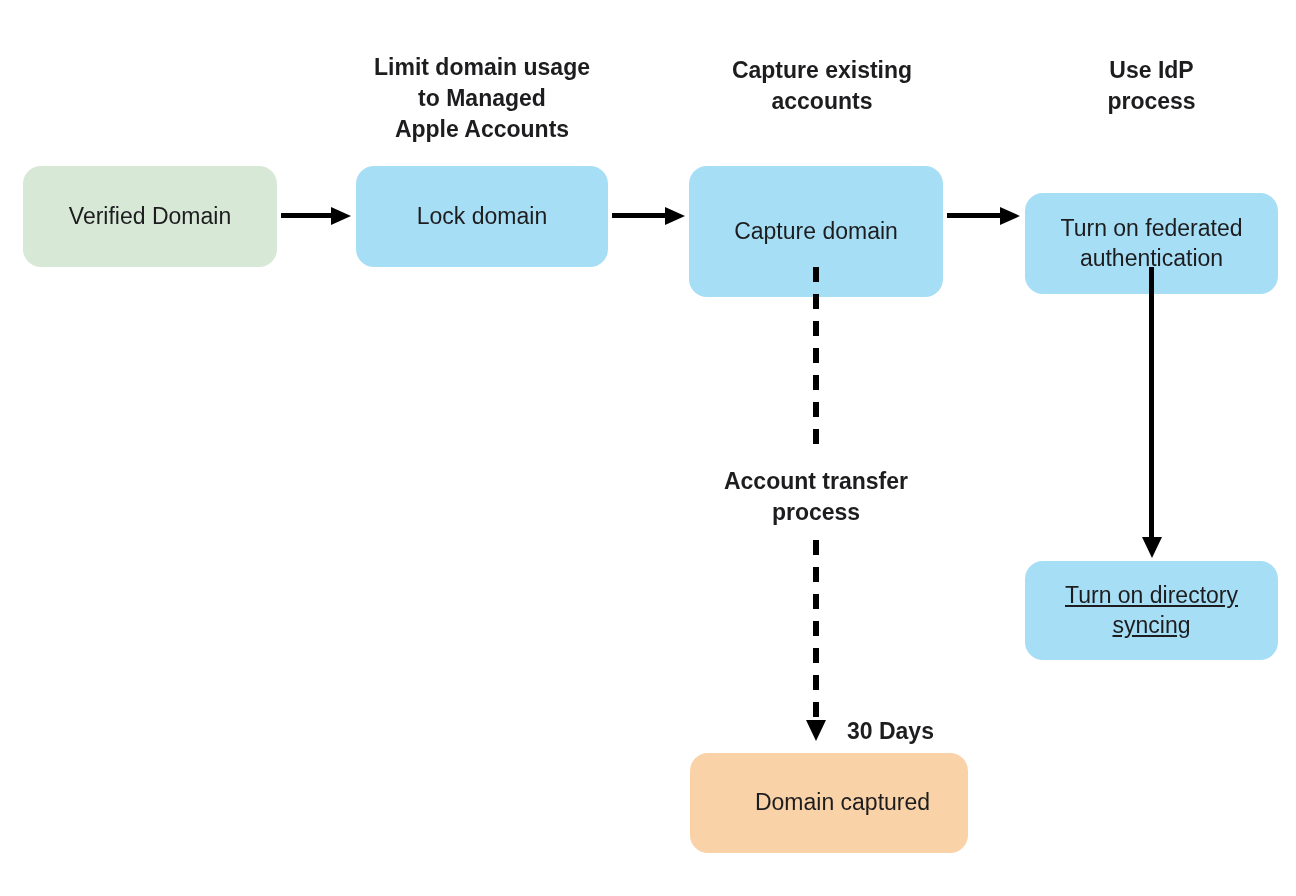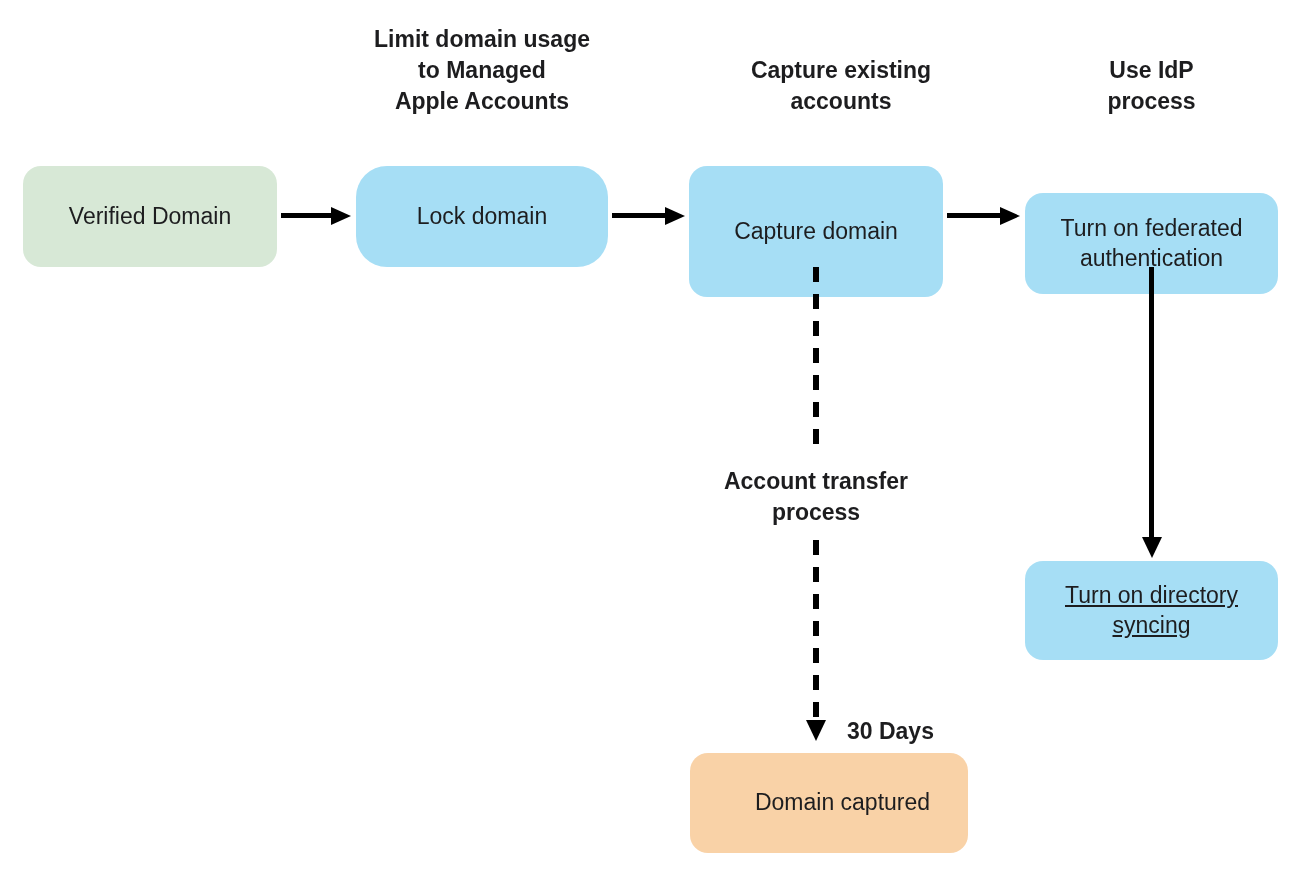--- a/index.html
+++ b/index.html
@@ -23,38 +23,38 @@
     justify-content: center;
     border-radius: 18px;
     font-size: 23px;
     font-weight: 400;
     color: #1d1d1f;
     text-align: center;
     white-space: pre-line;
     line-height: 1.3;
   }
   .node-verified   { left: 23px;   top: 166px; width: 254px; height: 101px; }
-  .node-lock       { left: 356px;  top: 166px; width: 252px; height: 101px; border-radius: 31px; }
+  .node-lock       { left: 356px;  top: 166px; width: 252px; height: 101px; }
   .node-capture    { left: 689px;  top: 166px; width: 254px; height: 131px; }
   .node-federated  { left: 1025px; top: 166px; width: 253px; height: 101px; }
   .node-dirsync    { left: 1025px; top: 561px; width: 253px; height: 99px;  }
   .node-captured   { left: 690px;  top: 753px; width: 251px; height: 100px; padding-left: 27px; }
 
   
   .caption {
     position: absolute;
     font-size: 23px;
     font-weight: 600;
     color: #1d1d1f;
     text-align: center;
     white-space: pre-line;
     line-height: 31px;
   }
-  .cap-limit    { left: 336px;  top: 24px;  width: 292px; }
-  .cap-existing { left: 714px;  top: 55px;  width: 254px; }
+  .cap-limit    { left: 336px;  top: 52px;  width: 292px; }
+  .cap-existing { left: 695px;  top: 55px;  width: 254px; }
   .cap-idp      { left: 1025px; top: 55px;  width: 253px; }
   .cap-transfer { left: 665px;  top: 466px; width: 302px; }
   .cap-days     { left: 847px;  top: 716px; width: 120px; text-align: left; }
 
   
   .harrow {
     position: absolute;
     top: 213px;
     height: 5px;
     background: #000000;

